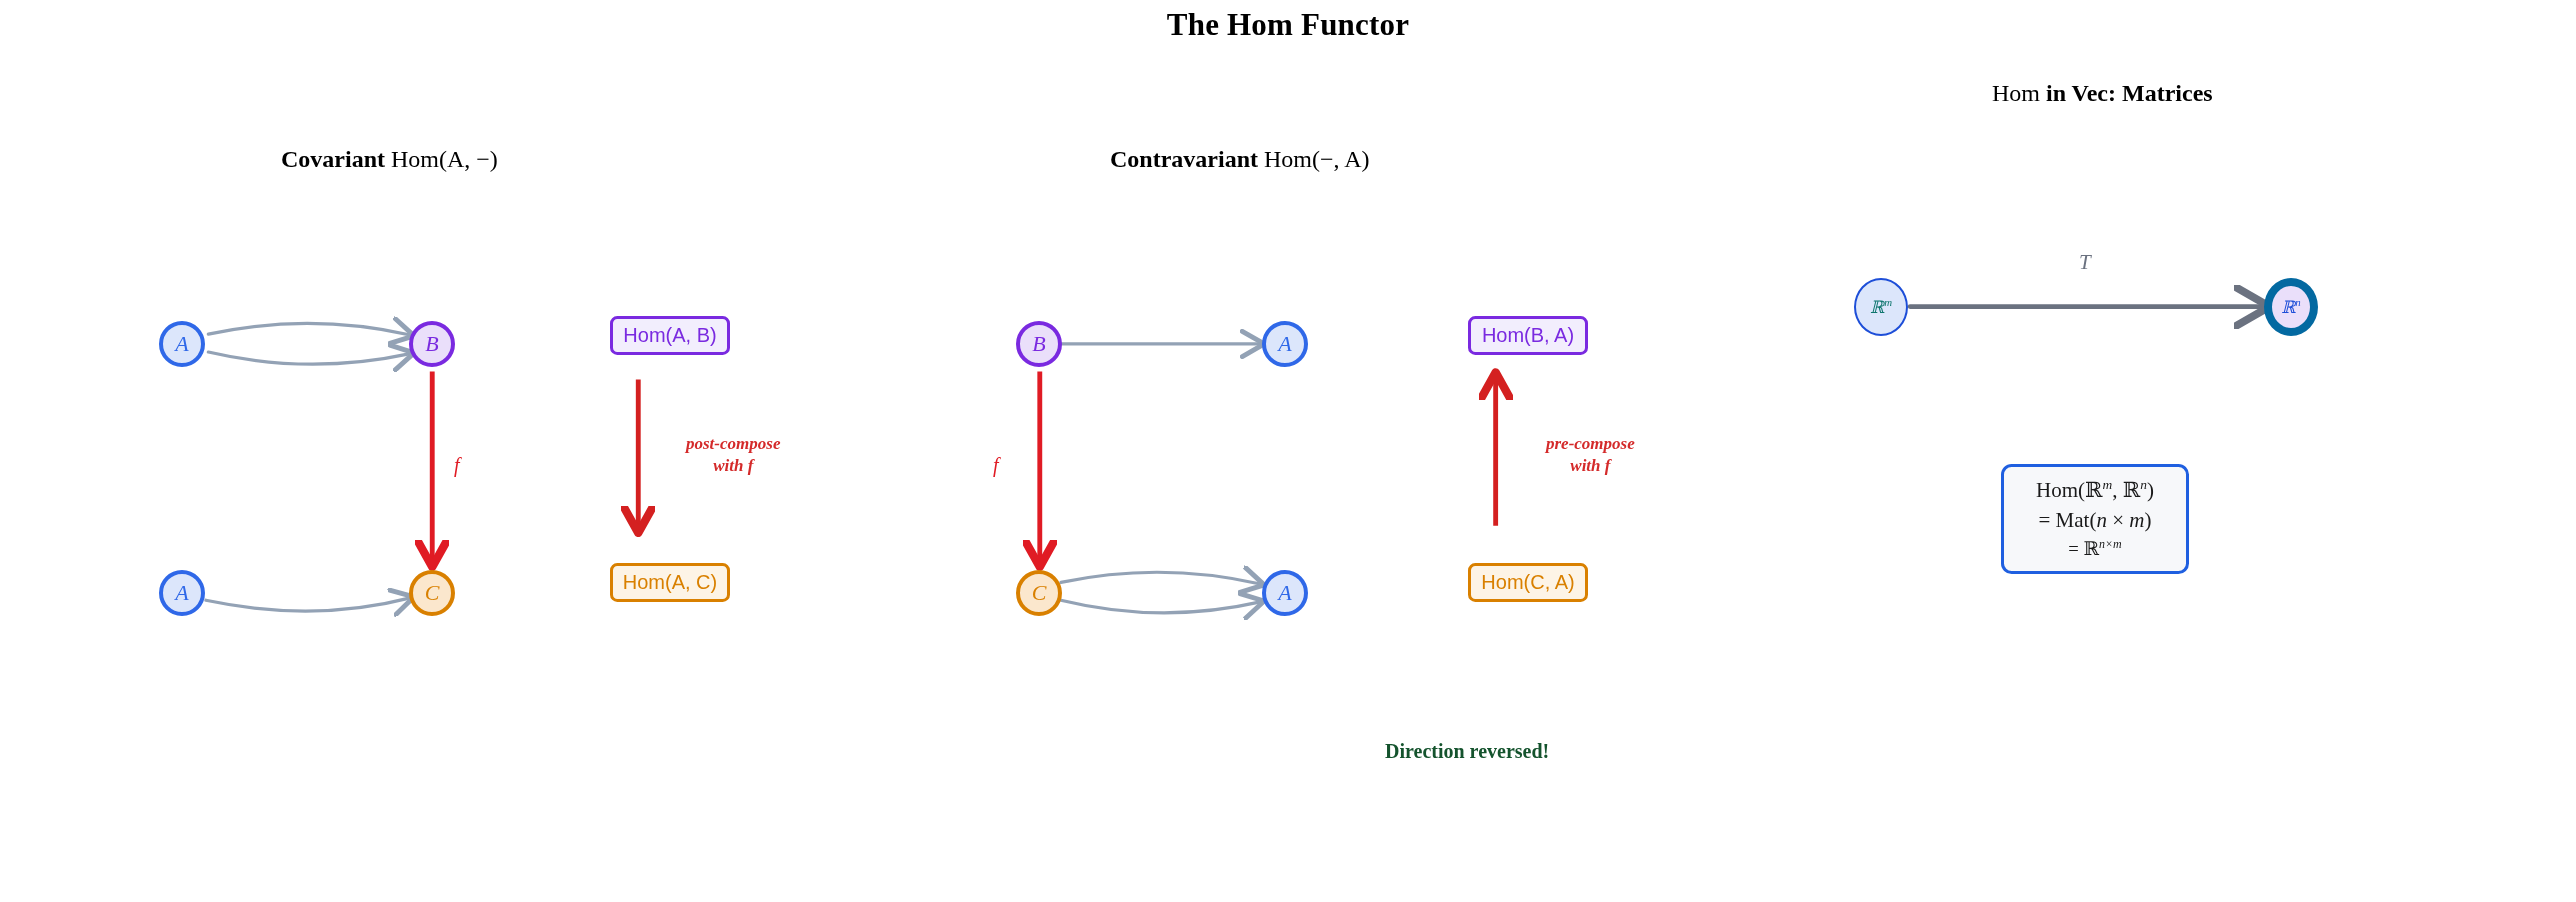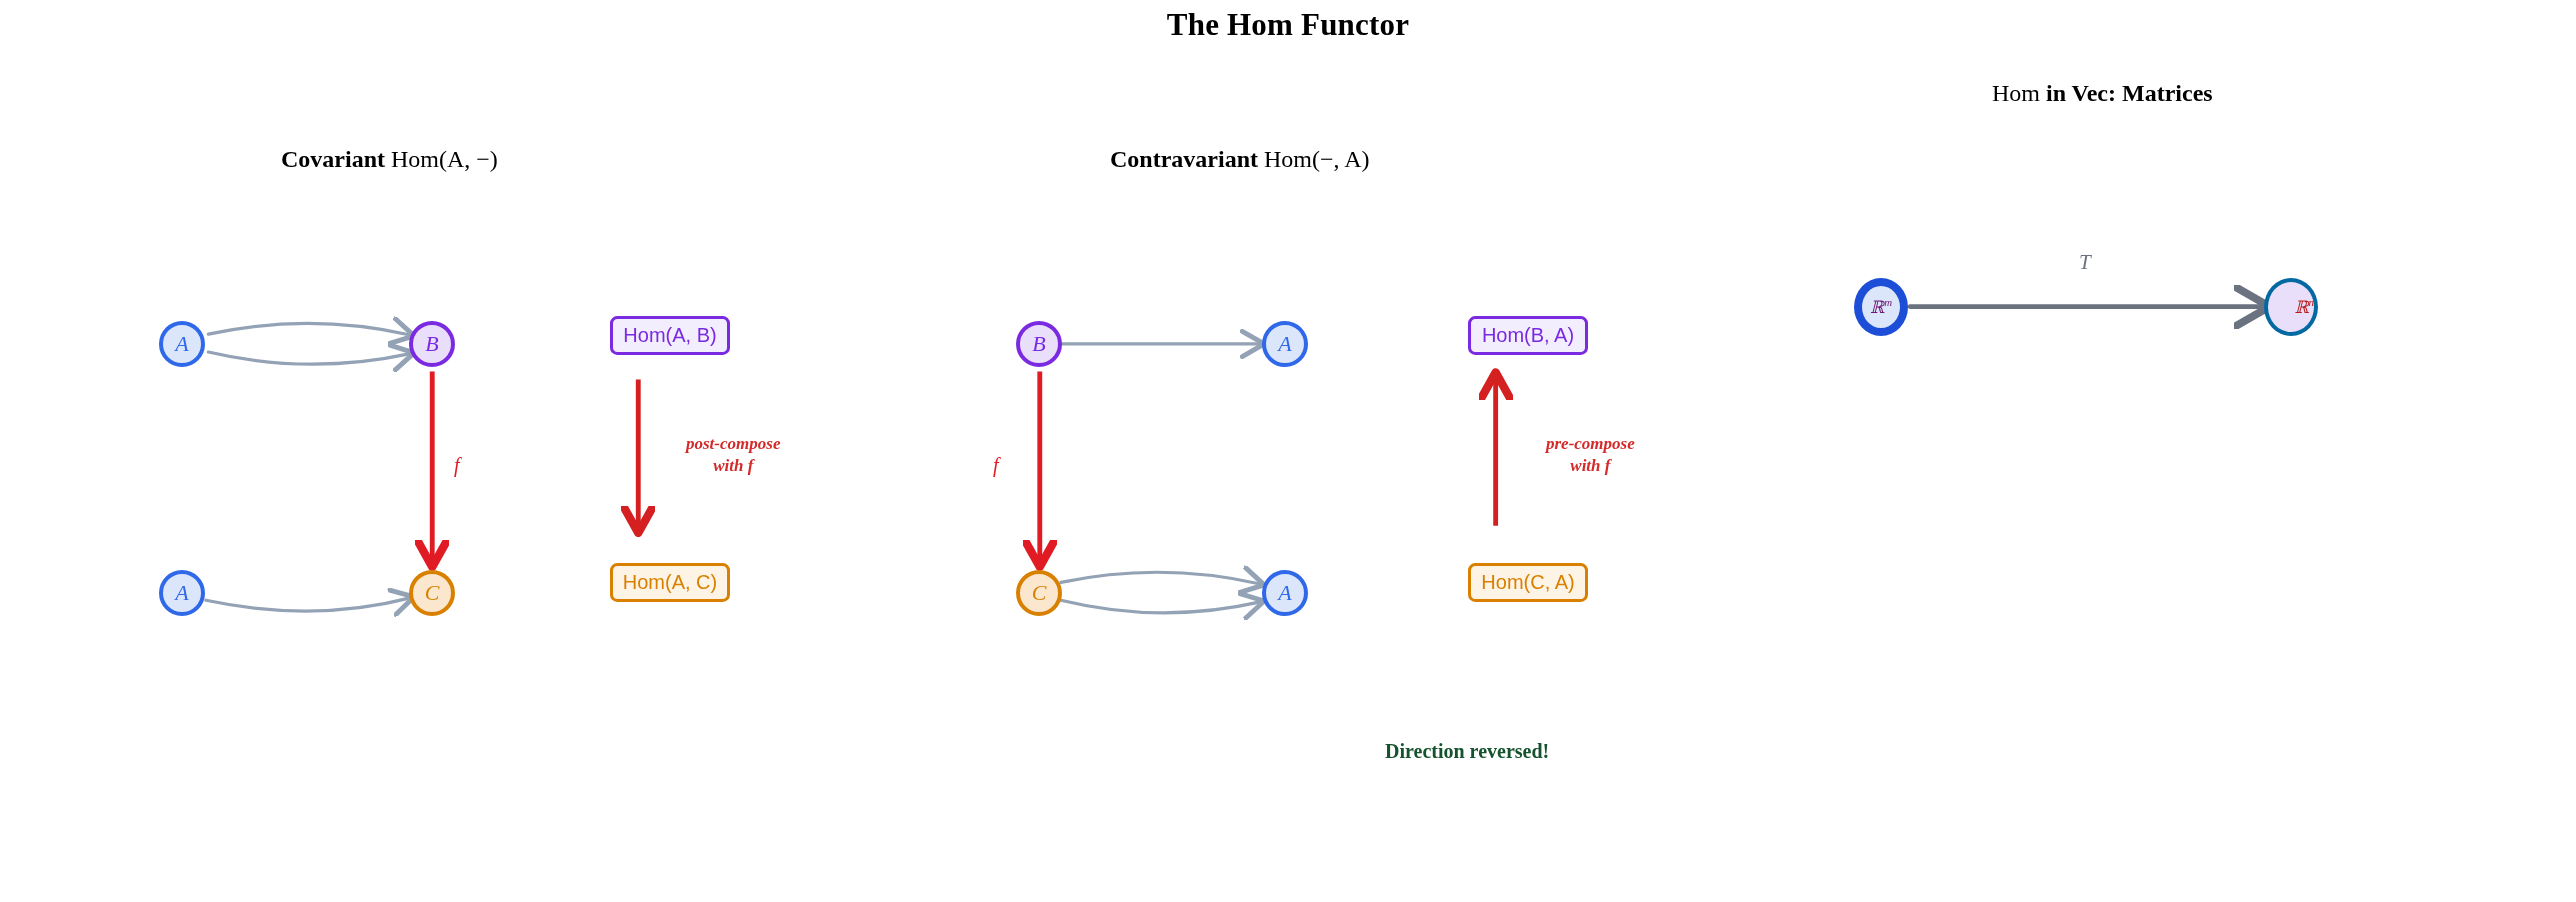--- a/index.html
+++ b/index.html
@@ -160,28 +160,27 @@
     display: flex;
     align-items: center;
     justify-content: center;
     font-size: 17px;
     font-style: italic;
     box-sizing: border-box;
     font-family: "Liberation Serif", "DejaVu Serif", serif;
   }
   .vnode-m {
     background: #dce6fb;
-    border: 8px solid #1d4ed8;
-    color: #701a75;
+    border: 2px solid #1d4ed8;
+    color: #0f766e;
   }
   .vnode-n {
     background: #eadffa;
-    border: 4px solid #0369a1;
-    color: #b91c1c;
-    justify-content: flex-end;
+    border: 8px solid #0369a1;
+    color: #1d4ed8;
   }
 
   
   .formula-box {
     position: absolute;
     border-radius: 10.6px;
     border: 3.2px solid #1f5fe0;
     background: #f7f8fa;
     box-sizing: border-box;
     display: flex;
@@ -340,16 +339,27 @@
     </span>
   </div>
   <div class="vnode vnode-n" style="left:2264px; top:278px; width:54px; height:58px;">
     <span>
       <span class="bb">ℝ</span><sup class="sm mathvar">n</sup>
     </span>
   </div>
 
   <div class="t-label" style="left:2079px; top:250px;">T</div>
 
+  <div class="formula-box" style="left:2001px; top:464px; width:188px; height:110px;">
+    <div class="fline">
+      Hom(<span class="bb">ℝ</span><sup class="sm mathvar">m</sup>,&nbsp;<span class="bb">ℝ</span><sup class="sm mathvar">n</sup>)
+    </div>
+    <div class="fline">
+      = Mat(<span class="mathvar">n</span> × <span class="mathvar">m</span>)
+    </div>
+    <div class="fline" style="font-size:18.7px;">
+      = <span class="bb">ℝ</span><sup class="sm mathvar">n×m</sup>
+    </div>
+  </div>
 
 
 </div>
 
 
 </body></html>

